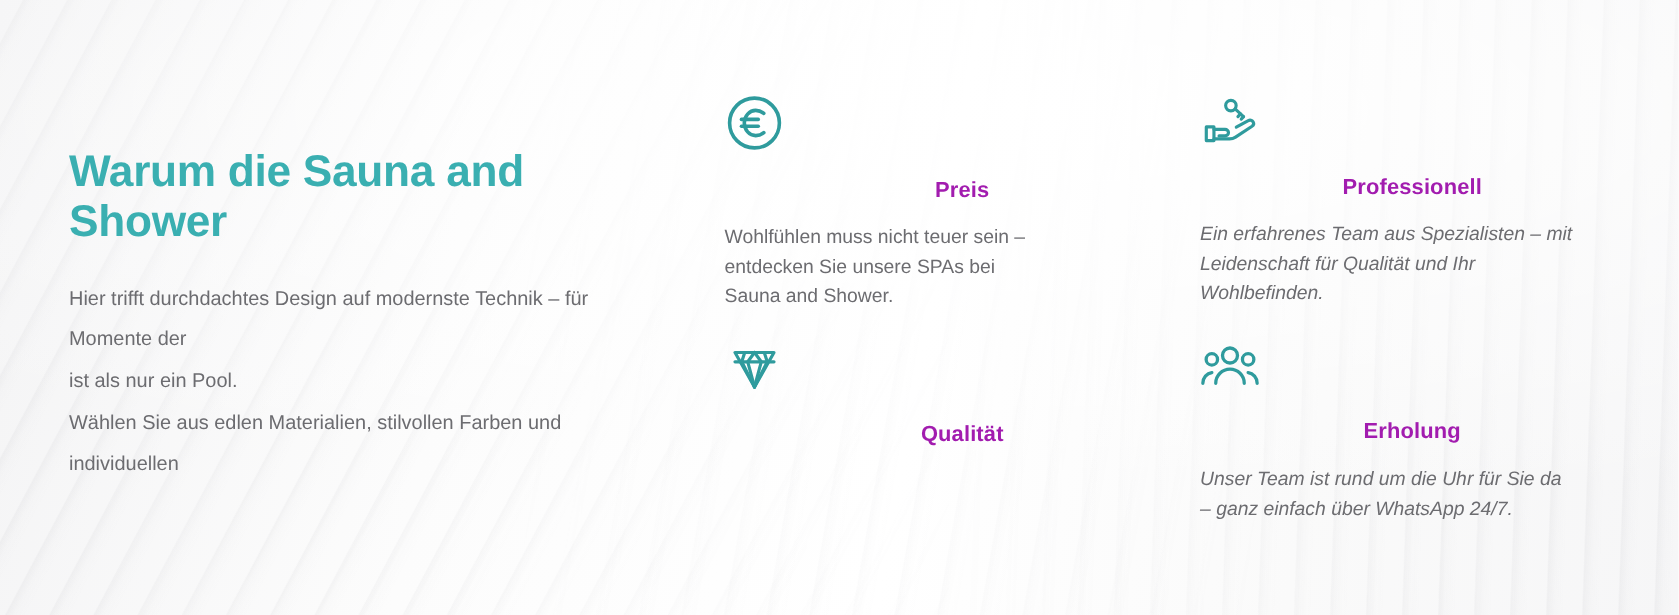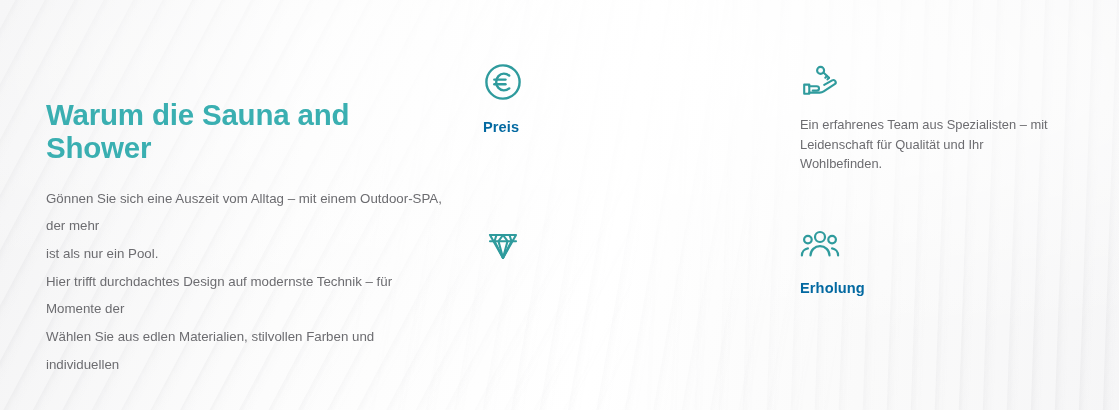--- a/index.html
+++ b/index.html
@@ -115,110 +115,114 @@
     width: 40px;
     height: 40px;
     color: #2f9b9d;
   }
   .feature-icon svg { display: block; width: 100%; height: 100%; }
 
   .feature-title {
     margin: 17px 0 0 0;
     font-size: 14.6px;
     font-weight: 700;
-    color: #0369a1;
+    color: #a21caf;
     letter-spacing: 0.1px;
+    text-align: center;
   }
   .feature-desc {
     margin: 13px 0 0 0;
     font-size: 12.9px;
     line-height: 1.53;
     color: #6c6c70;
     max-width: 205px;
   }
-  .col-right .feature-desc { max-width: 250px; }
+  .col-right .feature-desc { max-width: 250px; font-style: italic; }
   .col-right .feature-title { margin-top: 15px; }
 </style>
 </head>
 <body>
 
 <div id="page">
 
   <div class="bg-layer bg-base"></div>
   <div class="bg-layer bg-diag-left"></div>
   <div class="bg-layer bg-diag-mid"></div>
   <div class="bg-layer bg-vert-right"></div>
   <div class="bg-layer bg-sheen"></div>
 
   <div class="content">
 
     <div class="intro">
       <h2 class="intro-title">
         <span>Warum die Sauna and Shower</span><br>
       </h2>
       <p class="intro-body">
-        <span class="ln">Gönnen Sie sich eine Auszeit vom Alltag – mit einem Outdoor-SPA, der mehr</span>
+        <span class="ln"> Hier trifft durchdachtes Design auf modernste Technik – für Momente der</span>
         <span class="ln">ist als nur ein Pool.</span>
-        <span class="ln"> Hier trifft durchdachtes Design auf modernste Technik – für Momente der</span>
         <span class="ln"> Wählen Sie aus edlen Materialien, stilvollen Farben und individuellen</span>
 
       </p>
     </div>
 
     <div class="features">
 
       <div class="feature col-left">
         <span class="feature-icon">
           <svg viewBox="0 0 40 40" fill="none" stroke="currentColor" stroke-width="2.4" stroke-linecap="round" stroke-linejoin="round">
             <circle cx="20" cy="20" r="16.6"></circle>
             <path d="M26.2 13.6c-1.5-1.3-3.4-2-5.4-2-4.2 0-7.6 3.8-7.6 8.4s3.4 8.4 7.6 8.4c2 0 3.9-.7 5.4-2"></path>
             <path d="M11.3 17.6h11.2"></path>
             <path d="M11.3 22.2h11.2"></path>
           </svg>
         </span>
         <p class="feature-title">Preis</p>
+        <p class="feature-desc">Wohlfühlen muss nicht teuer sein – entdecken Sie unsere SPAs bei Sauna and Shower.</p>
       </div>
 
       <div class="feature col-right">
         <span class="feature-icon">
           <svg viewBox="0 0 40 40" fill="none" stroke="currentColor" stroke-width="2.1" stroke-linecap="round" stroke-linejoin="round">
             <circle cx="20.6" cy="8.4" r="3.5"></circle>
             <path d="M23.4 10.6l5.6 5.2"></path>
             <path d="M27.0 13.9l-1.7 1.8"></path>
             <path d="M29.0 15.8l-1.5 1.6"></path>
             <path d="M4.2 22.6h5.1v9.1H4.2z"></path>
             <path d="M9.3 24.2h7.4c1.3 0 2.3 1 2.3 2.2 0 1.2-1 2.2-2.3 2.2h-4.0"></path>
             <path d="M9.3 30.6h10.4c1.4 0 2.8-.4 4.0-1.2l11.0-7.2c1.0-.7 1.3-2.0.7-3.0-.7-1.1-2.1-1.4-3.2-.8l-8.0 4.4"></path>
           </svg>
         </span>
+        <p class="feature-title">Professionell</p>
         <p class="feature-desc">Ein erfahrenes Team aus Spezialisten – mit Leidenschaft für Qualität und Ihr Wohlbefinden.</p>
       </div>
 
       <div class="feature col-left">
         <span class="feature-icon">
           <svg viewBox="0 0 40 40" fill="none" stroke="currentColor" stroke-width="2.1" stroke-linecap="round" stroke-linejoin="round">
             <path d="M7.0 10.0h26.0L20.0 33.0z"></path>
             <path d="M7.0 16.2h26.0"></path>
             <path d="M13.5 10.0l-2.0 6.2 8.5 16.8"></path>
             <path d="M26.5 10.0l2.0 6.2-8.5 16.8"></path>
             <path d="M20.0 10.0l-4.5 6.2 4.5 16.8"></path>
             <path d="M20.0 10.0l4.5 6.2-4.5 16.8"></path>
           </svg>
         </span>
+        <p class="feature-title">Qualität</p>
       </div>
 
       <div class="feature col-right">
         <span class="feature-icon">
           <svg viewBox="0 0 40 40" fill="none" stroke="currentColor" stroke-width="2.2" stroke-linecap="round" stroke-linejoin="round">
             <circle cx="20.0" cy="12.0" r="5.0"></circle>
             <circle cx="7.9" cy="14.6" r="3.8"></circle>
             <circle cx="32.1" cy="14.6" r="3.8"></circle>
             <path d="M10.5 30.5c0-5.2 4.3-9.4 9.5-9.4s9.5 4.2 9.5 9.4"></path>
             <path d="M1.9 30.5c0-3.6 2.6-6.6 6.0-7.1"></path>
             <path d="M38.1 30.5c0-3.6-2.6-6.6-6.0-7.1"></path>
           </svg>
         </span>
         <p class="feature-title">Erholung</p>
+        <p class="feature-desc">Unser Team ist rund um die Uhr für Sie da – ganz einfach über WhatsApp 24/7.</p>
       </div>
 
     </div>
   </div>
 </div>
 
 </body></html>

